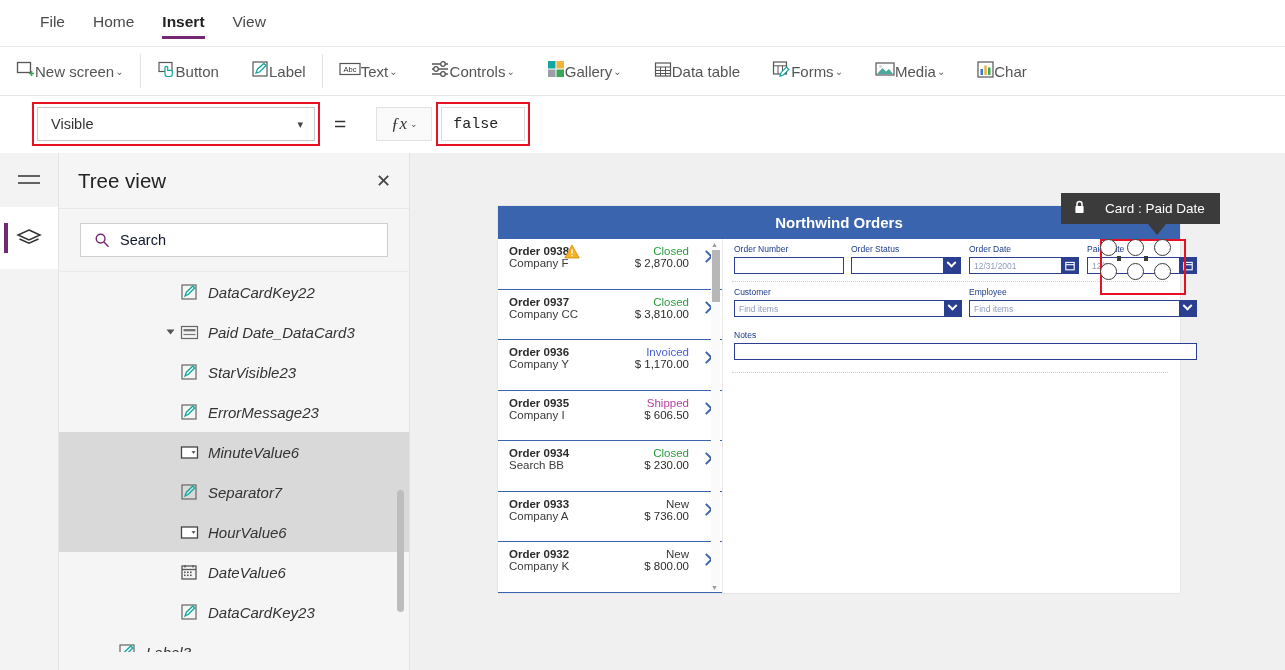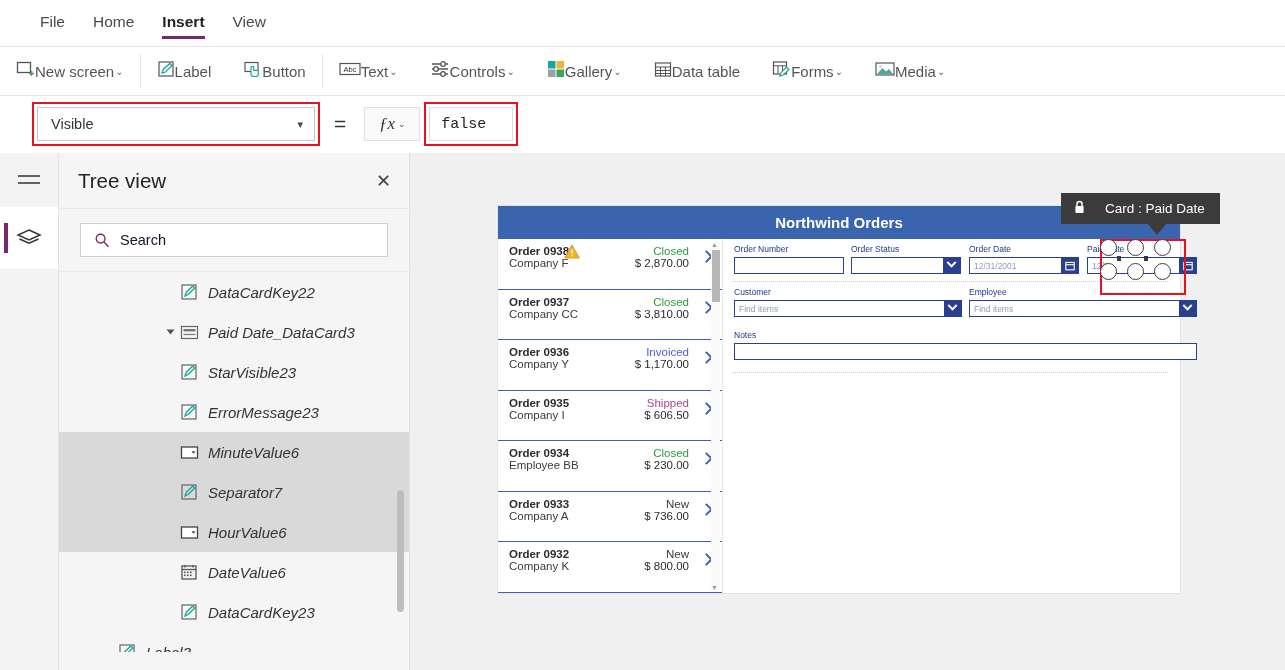--- a/index.html
+++ b/index.html
@@ -70,21 +70,21 @@
     font-family: "Liberation Serif", serif; font-style: italic;
     font-size: 17px; color: #333;
   }
   .fx-box .chev { font-size: 9px; color: #555; }
   .formula-input {
     width: 84px; height: 34px; border: 1px solid #dddddd; background: #fff;
     display: flex; align-items: center; padding-left: 11px;
     font-family: "Liberation Mono", monospace; font-size: 15px; color: #222;
     cursor: text;
   }
-  .fx-wrap { display: flex; align-items: center; margin-left: 4px; }
+  .fx-wrap { display: flex; align-items: center; margin-left: 16px; }
 
   
   .rail {
     position: absolute; left: 0; top: 153px; width: 59px; height: 517px;
     background: #f3f3f3; border-right: 1px solid #e4e4e4;
   }
   .rail-burger {
     height: 54px; display: flex; align-items: center; justify-content: center;
     cursor: pointer;
   }
@@ -263,36 +263,36 @@
           </svg>
       </span>
       <span class="lbl">New screen</span>
       <span class="chev">⌄</span>
     </div>
 
     <div class="rb-divider"></div>
 
     <div class="rb">
       <span class="icon">
+        <svg width="19" height="18" viewBox="0 0 19 18">
+            <rect x="2" y="2.5" width="13" height="9" fill="none" stroke="#555" stroke-width="1.2"></rect>
+            <path d="M8 7.5v6.5c0 1.6 1.3 2.5 2.8 2.5h2.2c1.4 0 2.3-.9 2.3-2.2v-2.6c0-.8-.6-1.3-1.3-1.3h-3.3V7.5c0-.7-.5-1.2-1.3-1.2S8 6.8 8 7.5z" fill="#fff" stroke="#13a7a0" stroke-width="1.2"></path>
+          </svg>
+      </span>
+      <span class="lbl">Button</span>
+    </div>
+
+    <div class="rb">
+      <span class="icon">
         <svg width="18" height="18" viewBox="0 0 18 18">
             <rect x="2" y="2" width="14" height="14" fill="none" stroke="#555" stroke-width="1.2"></rect>
             <path d="M5 13l1.5-4L13 3.5l2 2L8.5 12z" fill="none" stroke="#13a7a0" stroke-width="1.3"></path>
           </svg>
       </span>
       <span class="lbl">Label</span>
-    </div>
-
-    <div class="rb">
-      <span class="icon">
-        <svg width="19" height="18" viewBox="0 0 19 18">
-            <rect x="2" y="2.5" width="13" height="9" fill="none" stroke="#555" stroke-width="1.2"></rect>
-            <path d="M8 7.5v6.5c0 1.6 1.3 2.5 2.8 2.5h2.2c1.4 0 2.3-.9 2.3-2.2v-2.6c0-.8-.6-1.3-1.3-1.3h-3.3V7.5c0-.7-.5-1.2-1.3-1.2S8 6.8 8 7.5z" fill="#fff" stroke="#13a7a0" stroke-width="1.2"></path>
-          </svg>
-      </span>
-      <span class="lbl">Button</span>
     </div>
 
     <div class="rb-divider"></div>
 
     <div class="rb">
       <span class="icon">
         <svg width="22" height="16" viewBox="0 0 22 16">
             <rect x="1" y="2.5" width="20" height="11" fill="none" stroke="#555" stroke-width="1.2"></rect>
             <text x="11" y="11.2" font-size="7.5" font-family="Liberation Sans, sans-serif" fill="#333" text-anchor="middle">Abc</text>
           </svg>
@@ -354,20 +354,31 @@
         <svg width="20" height="16" viewBox="0 0 20 16">
             <rect x="1" y="2" width="18" height="12" fill="none" stroke="#555" stroke-width="1.2"></rect>
             <path d="M2 13l5.5-6 3.5 3.5 3-2.5 4 5z" fill="#4aa89c"></path>
             <circle cx="5.5" cy="5.5" r="1.4" fill="#cfd8dc"></circle>
           </svg>
       </span>
       <span class="lbl">Media</span>
       <span class="chev">⌄</span>
     </div>
 
+    <div class="rb">
+      <span class="icon">
+        <svg width="17" height="17" viewBox="0 0 17 17">
+            <rect x="1" y="1" width="15" height="15" fill="none" stroke="#555" stroke-width="1.2"></rect>
+            <rect x="3.5" y="8" width="2.5" height="6" fill="#3a78c2"></rect>
+            <rect x="7.3" y="4.5" width="2.5" height="9.5" fill="#f2b33d"></rect>
+            <rect x="11" y="6.5" width="2.5" height="7.5" fill="#3aa757"></rect>
+          </svg>
+      </span>
+      <span class="lbl">Char</span>
+    </div>
 
   </div>
   <div class="ribbon-sep"></div>
 
   <div class="formulabar">
     <div class="redbox">
       <div class="prop-select">
         <span>Visible</span>
         <span class="chev">▾</span>
       </div>
@@ -598,21 +609,21 @@
             </div>
             <span class="chev-r"></span>
           </div>
 
           <div class="grow">
             <div class="l1">
               <span class="ord">Order 0934</span>
               <span class="st" style="color:#2a9d3f">Closed</span>
             </div>
             <div class="l2">
-              <span class="cmp">Employee BB</span>
+              <span class="cmp">Search BB</span>
               <span class="amt">$ 230.00</span>
             </div>
             <span class="chev-r"></span>
           </div>
 
           <div class="grow">
             <div class="l1">
               <span class="ord">Order 0933</span>
               <span class="st" style="color:#3a3a3a">New</span>
             </div>

